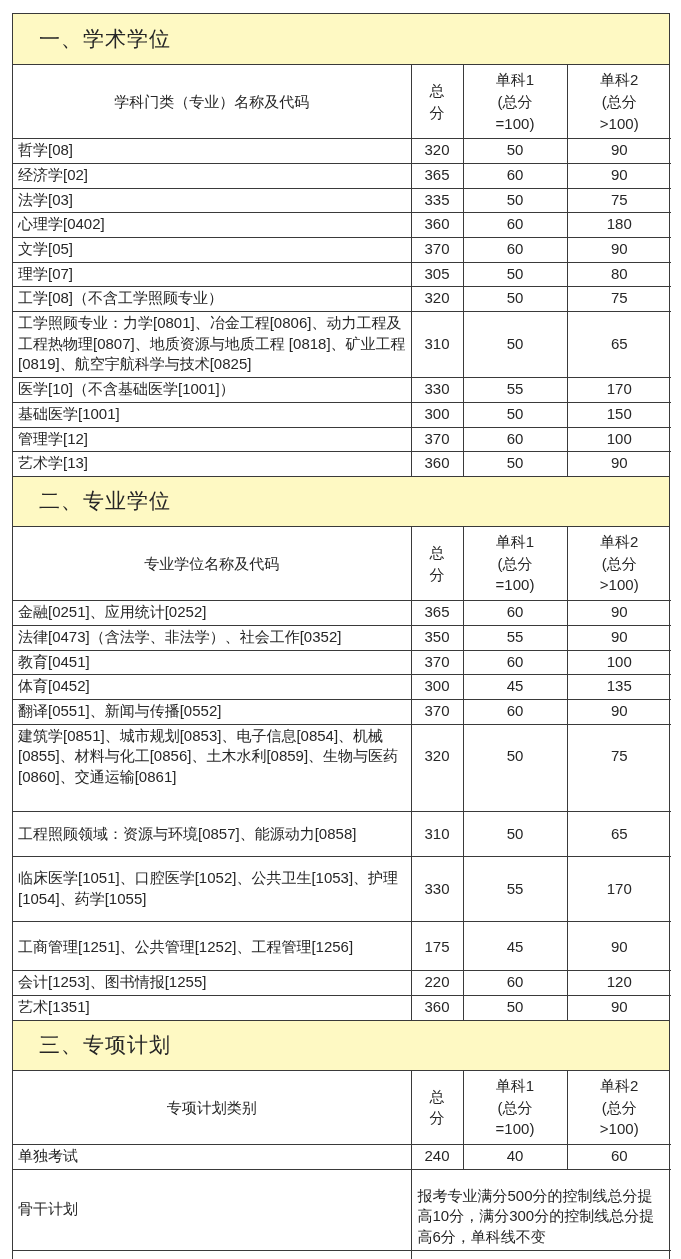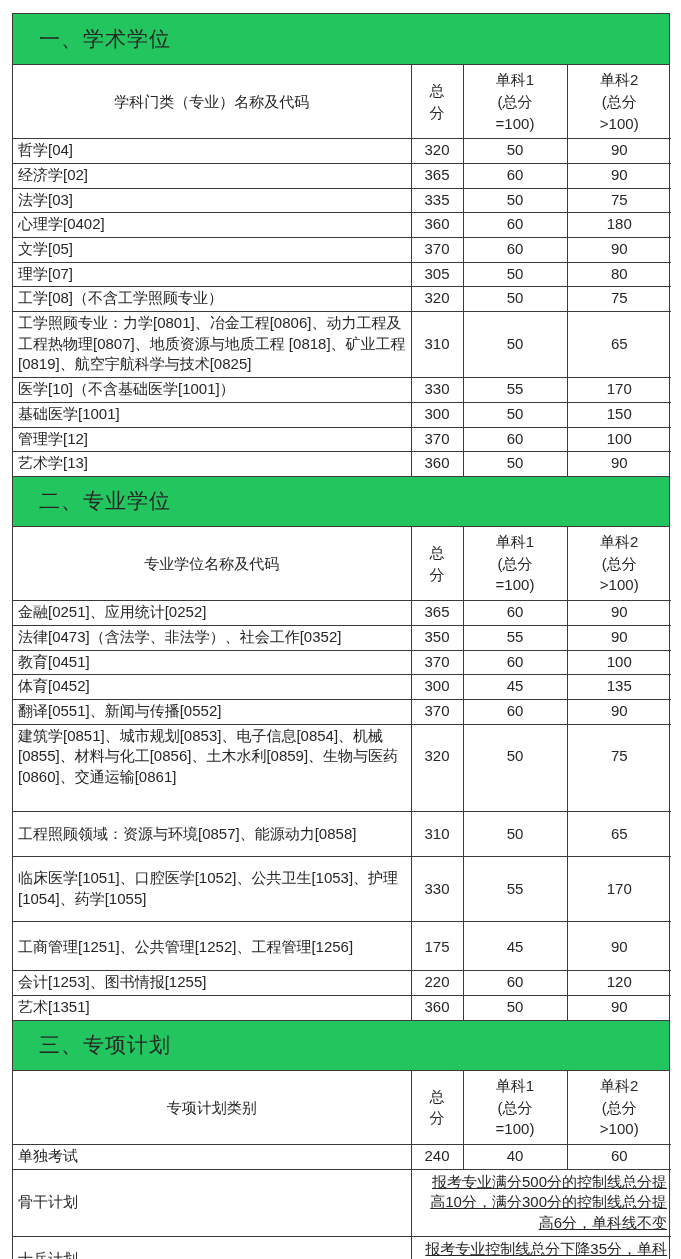--- a/index.html
+++ b/index.html
@@ -22,21 +22,21 @@
   .sec-title {
     box-sizing: border-box;
     height: 51px;
     display: flex;
     align-items: center;
     padding-left: 26px;
     font-size: 21px;
     letter-spacing: 1px;
     border-top: 1px solid #3a3a3a;
     border-bottom: 1px solid #3a3a3a;
-    background: #22c55e;
+    background: #fef9c3;
   }
   section:first-child .sec-title { border-top: none; }
   table.score-table {
     width: 100%;
     border-collapse: collapse;
     border-style: hidden; 
     table-layout: fixed;
   }
   .score-table col.c-name  { width: 398px; }
   .score-table col.c-total { width: 52px;  }
@@ -52,21 +52,21 @@
     line-height: 1.45;
     padding: 4px 2px;
     font-size: 15px;
   }
   .score-table td {
     line-height: 1.38;
     padding: 1px 4px 2px 5px;
     font-size: 15px;
   }
   .score-table td.num { text-align: center; padding-left: 1px; padding-right: 1px; }
-  .score-table td.note { text-align: right; padding: 2px 4px 2px 6px; text-decoration: underline; }
+  .score-table td.note { text-align: left; padding: 16px 4px 2px 6px; }
   
   .sec-1 tbody tr:nth-child(6) td { padding-bottom: 23px; }
   .sec-1 tbody tr:nth-child(7) td { padding-top: 12px; padding-bottom: 12px; }
   .sec-1 tbody tr:nth-child(8) td { padding-top: 11px; padding-bottom: 11px; }
   .sec-1 tbody tr:nth-child(9) td { padding-top: 15px; padding-bottom: 13px; }
 </style>
 </head>
 <body>
 
 <div class="doc">
@@ -88,21 +88,21 @@
           <th>单科1
 (总分
 =100)</th>
           <th>单科2
 (总分
 &gt;100)</th>
         </tr>
       </thead>
       <tbody>
           <tr>
-            <td class="name">哲学[04]</td>
+            <td class="name">哲学[08]</td>
             <td class="num">320</td>
             <td class="num">50</td>
             <td class="num">90</td>
           </tr>
           <tr>
             <td class="name">经济学[02]</td>
             <td class="num">365</td>
             <td class="num">60</td>
             <td class="num">90</td>
           </tr>

